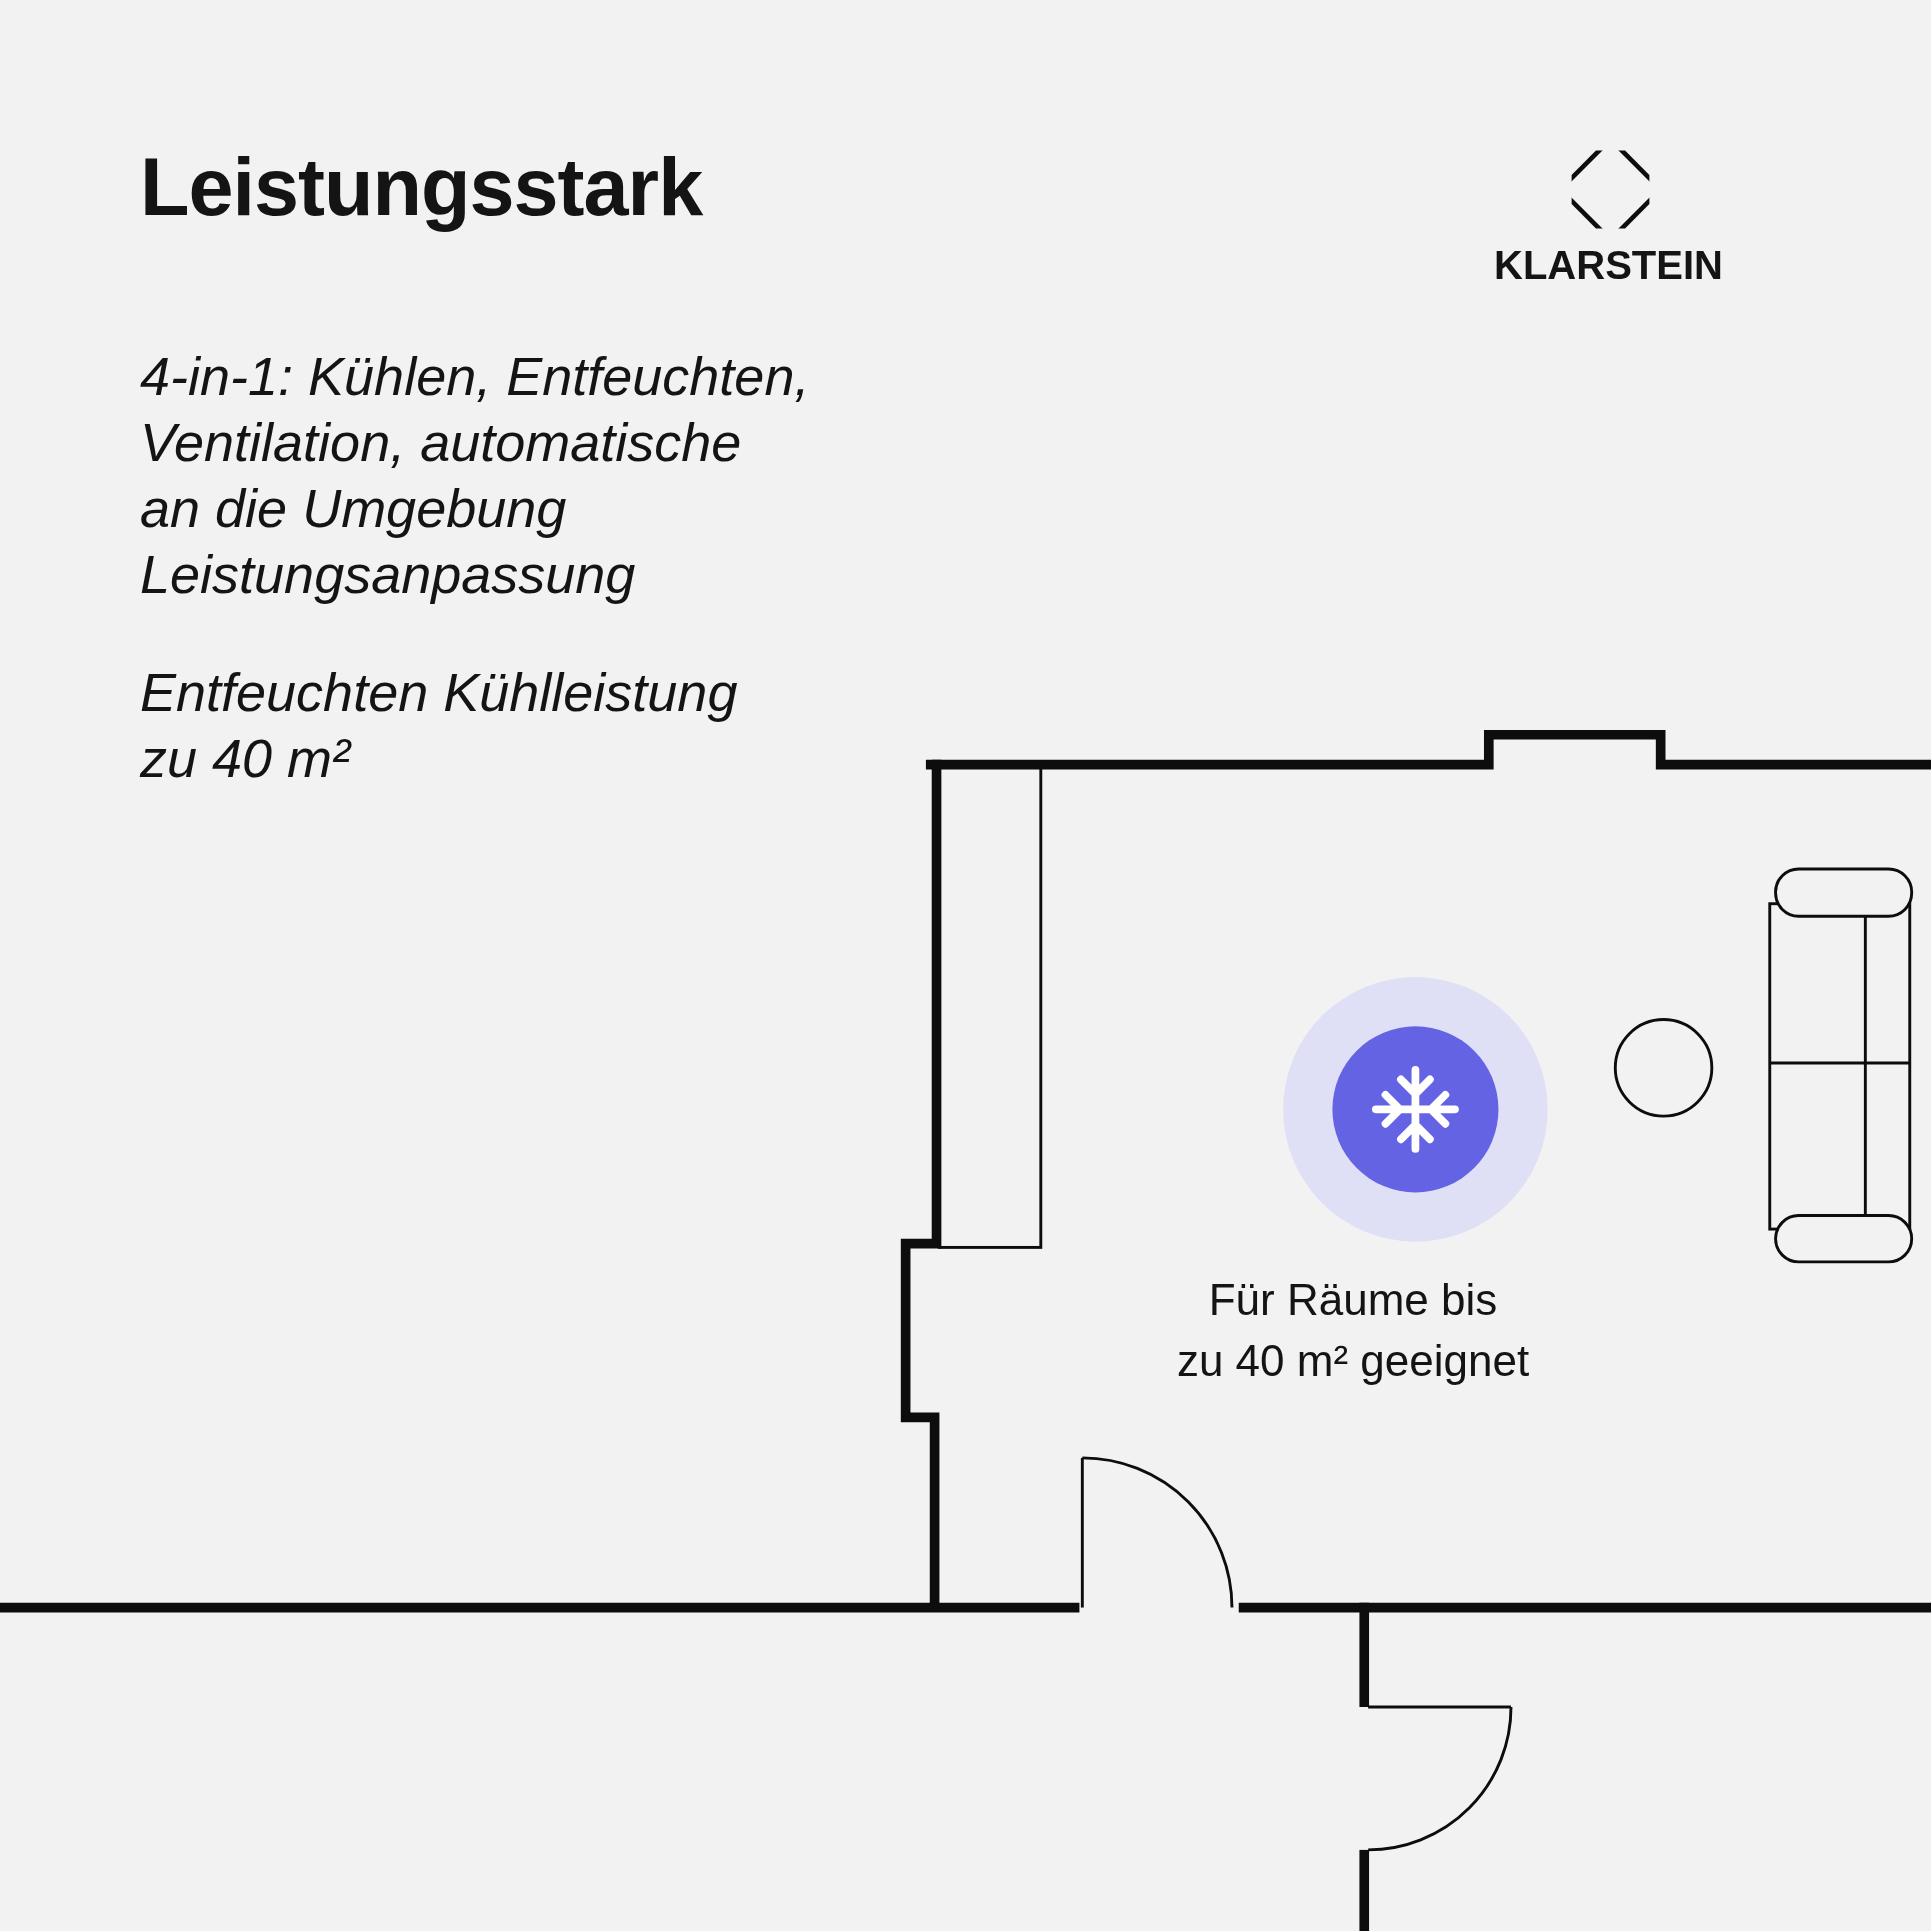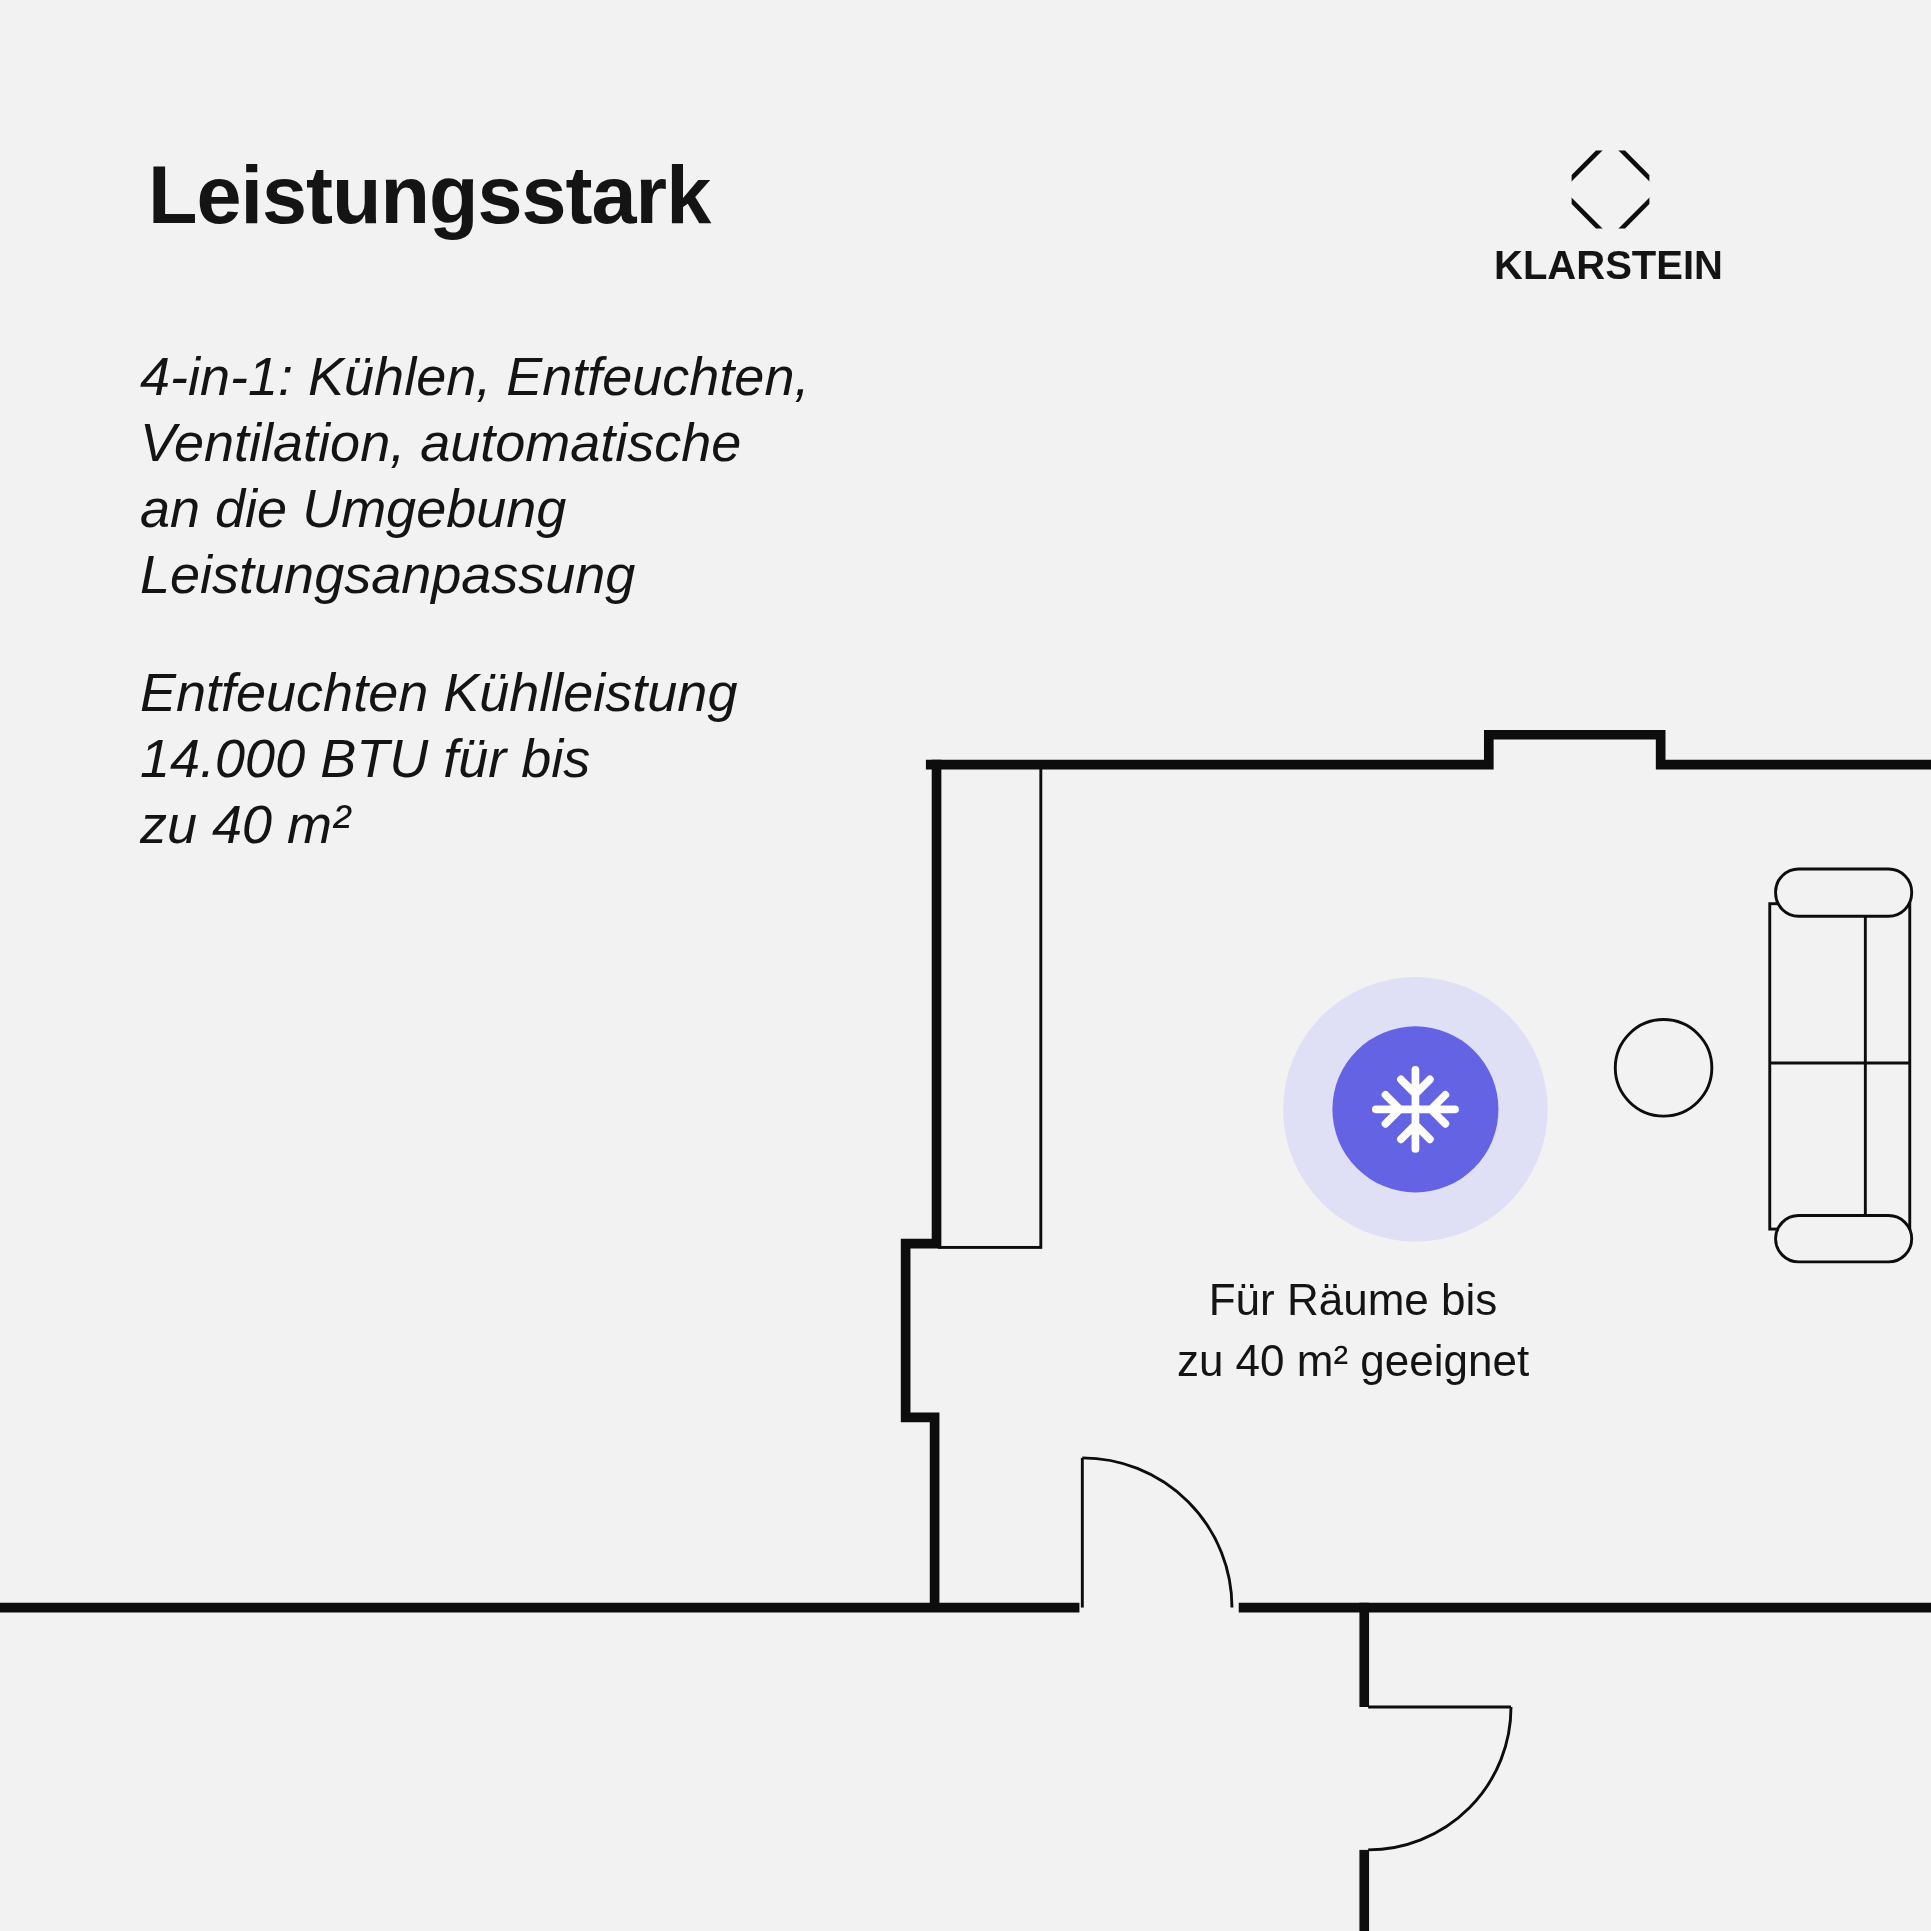--- a/index.html
+++ b/index.html
@@ -1,18 +1,18 @@
 <!DOCTYPE html>
 <html style="--bg: #f2f2f2; --text: #141414; --line: #0d0d0d; --accent: #6363e4; --halo: #dfdff6; --icon: #ffffff;"><head>
 <meta charset="utf-8">
 <style>
   html,body{margin:0;padding:0;background:var(--bg,#f2f2f2);}
   #canvas{position:relative;width:1931px;height:1931px;background:var(--bg,#f2f2f2);
           overflow:hidden;font-family:"Liberation Sans",sans-serif;color:var(--text,#141414);}
-  h1#title{position:absolute;left:140px;top:141px;margin:8px;font-size:81px;font-weight:700;
+  h1#title{position:absolute;left:140px;top:141px;margin:0;font-size:81px;font-weight:700;
            letter-spacing:-1px;color:var(--text,#141414);}
   .para{position:absolute;left:140px;font-size:54px;line-height:66px;font-weight:400;white-space:nowrap;font-style:italic;}
   #feature-text{top:343px;}
   #cooling-text{top:659px;}
   #logo-icon{position:absolute;left:1570px;top:149px;width:81px;height:81px;}
   #wordmark{position:absolute;left:1367px;top:243px;width:483px;text-align:center;
             font-size:40px;font-weight:700;letter-spacing:0px;white-space:nowrap;}
   #plan{position:absolute;left:0;top:0;width:1931px;height:1931px;}
   #room-caption{position:absolute;left:967px;top:1269px;width:772px;text-align:center;
                 font-size:44px;line-height:61px;font-weight:400;}
@@ -40,21 +40,20 @@
 
   <div class="para" id="feature-text">
     <div>4-in-1: Kühlen, Entfeuchten,</div>
     <div>Ventilation, automatische</div>
     <div>an die Umgebung</div>
     <div>Leistungsanpassung</div>
   </div>
 
   <div class="para" id="cooling-text">
     <div>Entfeuchten Kühlleistung</div>
-    <div>14.000 BTU für bis</div>
     <div>zu 40 m²</div>
   </div>
 
   <svg id="plan" viewBox="0 0 2000 2000">
 
     <path class="wall" d="M959,792 L1542,792 L1542,761 L1720,761 L1720,792 L2000,792"></path>
 
     <path class="wall" d="M970,787 L970,1288 L938,1288 L938,1468 L968,1468 L968,1668"></path>
 
     <path class="wall" d="M0,1665 L1118,1665"></path>

